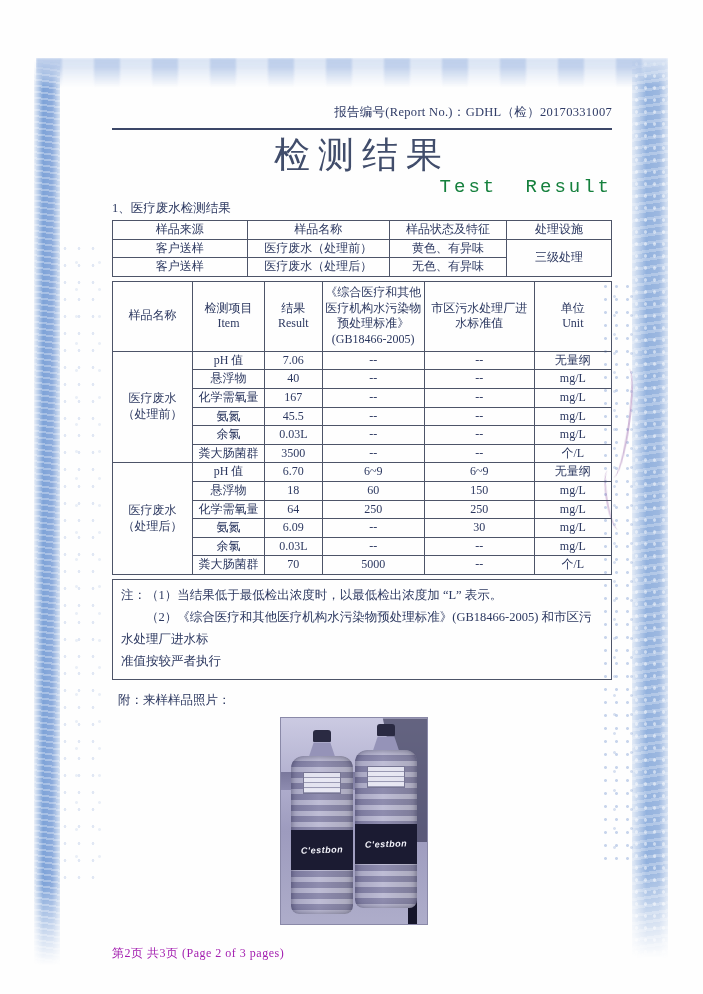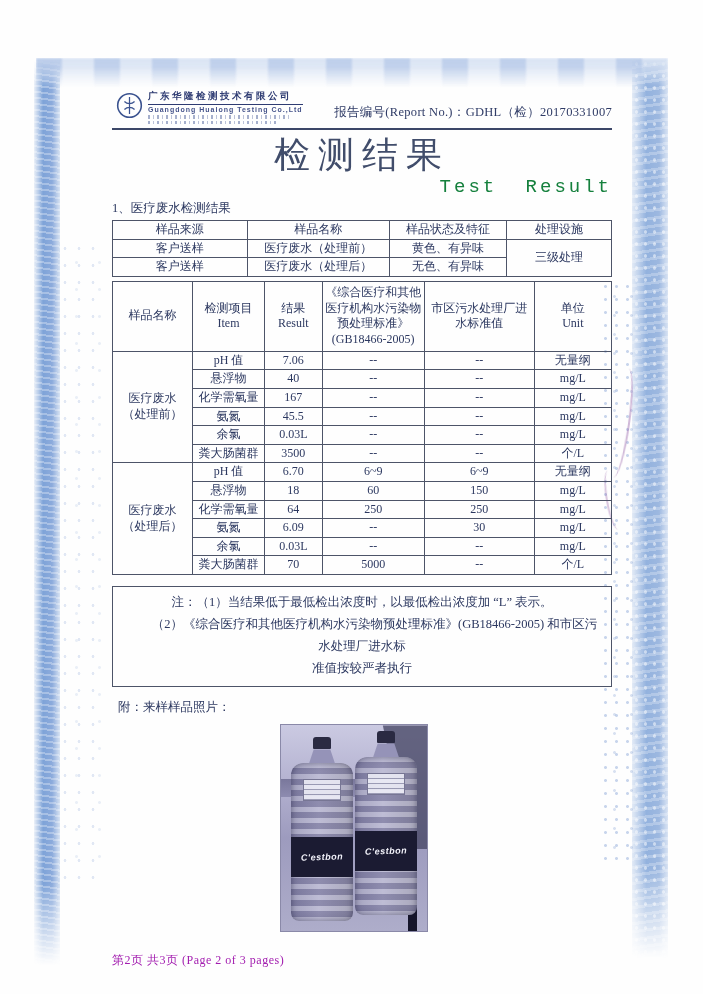--- a/index.html
+++ b/index.html
@@ -83,22 +83,22 @@
   table { width:100%; border-collapse:collapse; table-layout:fixed;
           font-size:12px; color:#2c3860; text-align:center; }
   th, td { border:1px solid #4d5468; font-weight:normal; padding:1px 2px; vertical-align:middle; line-height:1.3; }
   .t1 { margin-top:3px; }
   .t1 td, .t1 th { height:15px; }
   .t2 { margin-top:4px; }
   .t2 .hdr th { height:70px; }
   .t2 td { height:17px; }
   .hdr-sub { display:block; line-height:1.3; }
 
-  .notes-box { border:1.3px solid #4d5468; margin-top:11px; padding:5px 8px 7px 8px;
-               font-size:12.5px; line-height:1.75;text-align:center; }
+  .notes-box { border:1.3px solid #4d5468; margin-top:4px; padding:5px 8px 7px 8px;
+               font-size:12.5px; line-height:1.75; }
   .notes-box .indent { text-indent:2em; }
 
   .attach-label { margin-top:12px; font-size:12.5px;padding-left:6px; }
 
   
   .photo { position:relative; margin:8px 0 0 168px; width:148px; height:208px;
            border:1px solid #8a89a8; overflow:hidden;
            background:linear-gradient(to bottom, #cbcae2 0%, #b2b0cf 30%, #9d9bbe 55%, #aeadca 100%); }
   .photo-dark-right { position:absolute; right:0; top:0; width:42%; height:60%;
            background:#4a4a68; clip-path:polygon(28% 0, 100% 0, 100% 100%, 70% 100%); opacity:.8; }
@@ -136,32 +136,20 @@
   <div class="edge-left"></div>
   <div class="edge-right"></div>
   <div class="speck-left"></div>
   <div class="speck-right"></div>
   <div class="squiggle1"></div>
   <div class="squiggle2"></div>
 
   <div class="content">
 
     <div class="doc-header">
-      <div class="logo-block">
-        <svg class="logo-circle" viewBox="0 0 24 24">
-          <circle cx="12" cy="12" r="10.5" fill="none" stroke="#3a528f" stroke-width="1.4"></circle>
-          <path d="M12 4.5 V19.5 M7.5 8.5 C10 11,14 11,16.5 8.5 M7.5 15.5 C10 13,14 13,16.5 15.5" fill="none" stroke="#3a528f" stroke-width="1.1"></path>
-        </svg>
-        <div>
-          <div class="company-cn">广东华隆检测技术有限公司</div>
-          <div class="company-en">Guangdong  Hualong  Testing  Co.,Ltd</div>
-          <div class="addr-bar"></div>
-          <div class="addr-bar short"></div>
-        </div>
-      </div>
       <div class="report-no">报告编号(Report No.)：GDHL（检）20170331007</div>
     </div>
 
     <div class="title-cn">检测结果</div>
     <div class="title-en">Test Result</div>
     <div class="section-heading">1、医疗废水检测结果</div>
 
     <table class="t1">
       <colgroup>
           <col style="width:27%">

